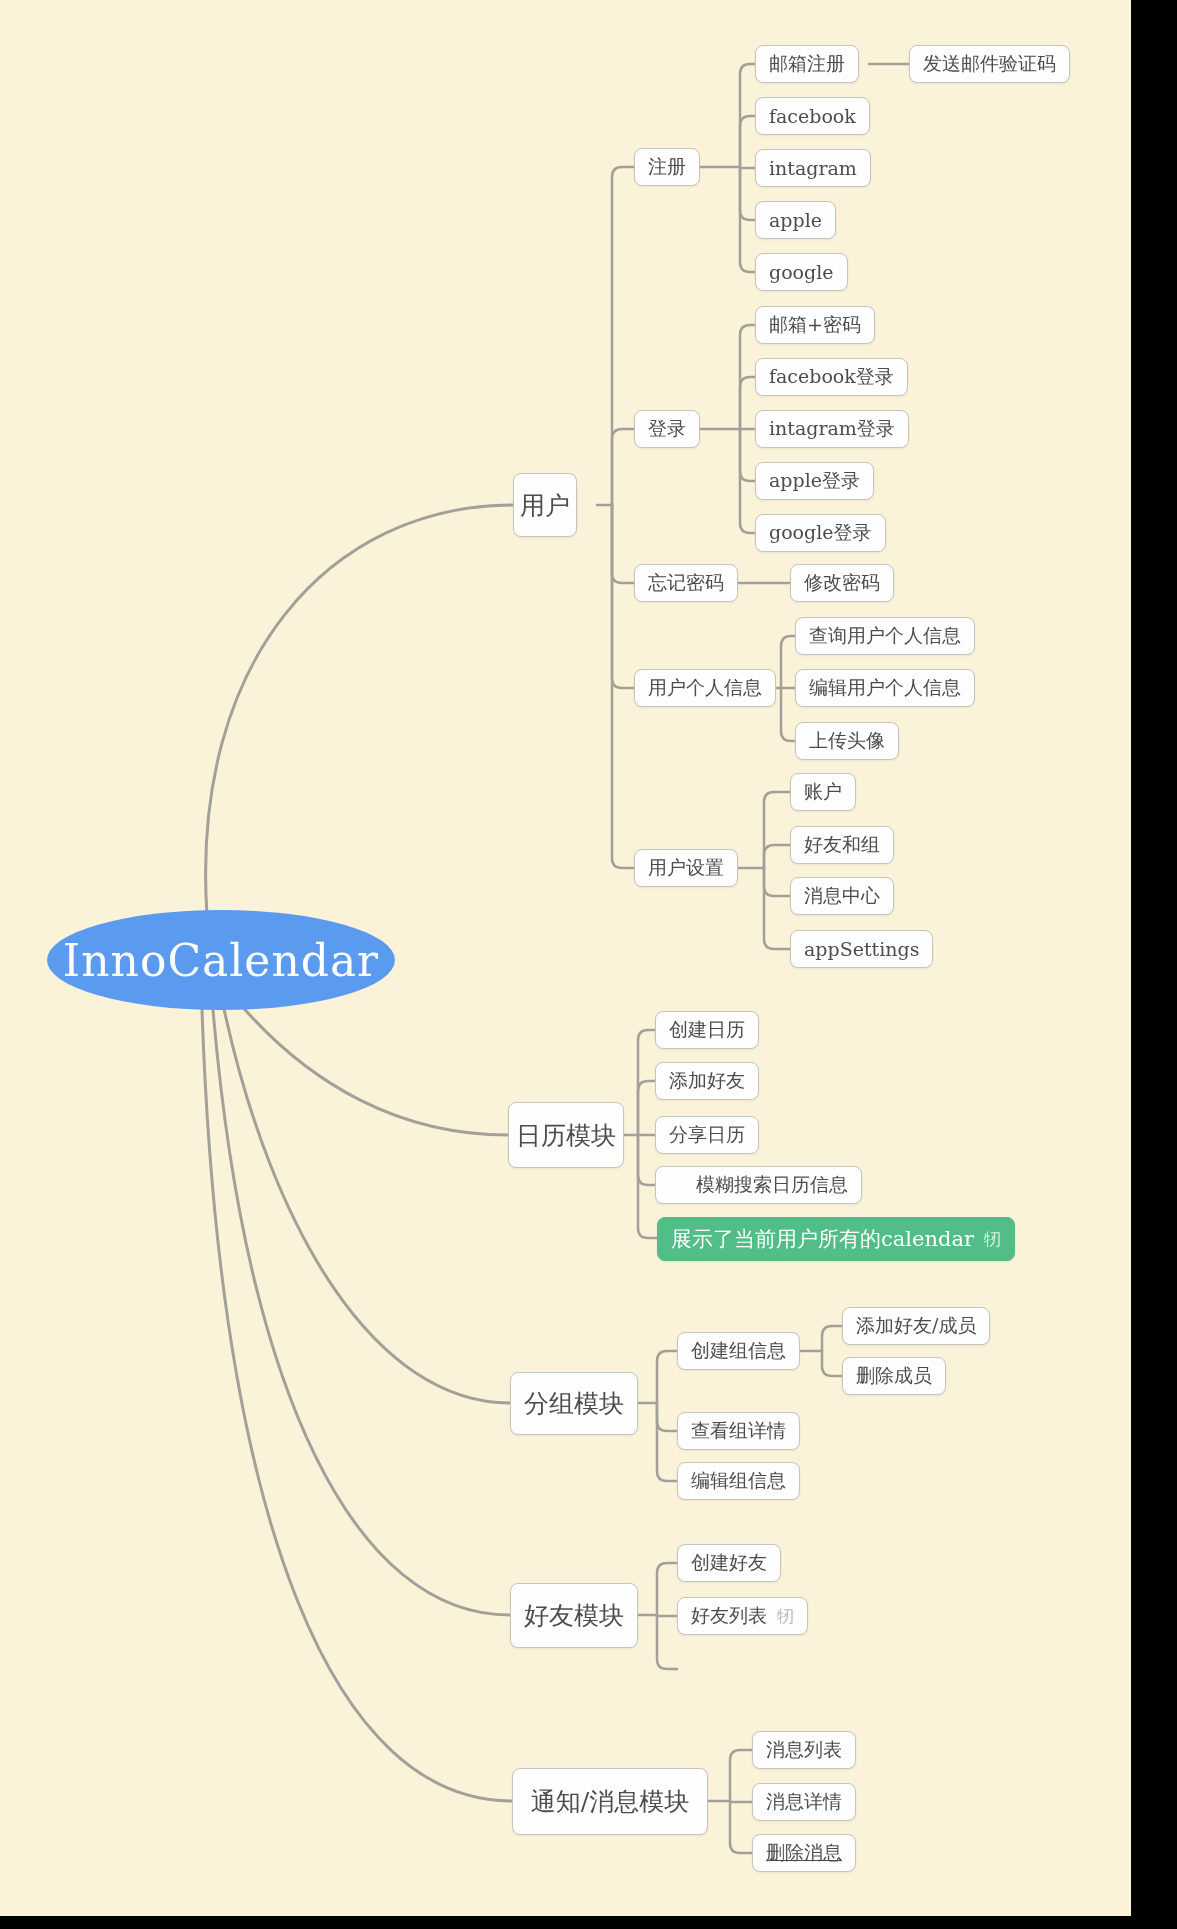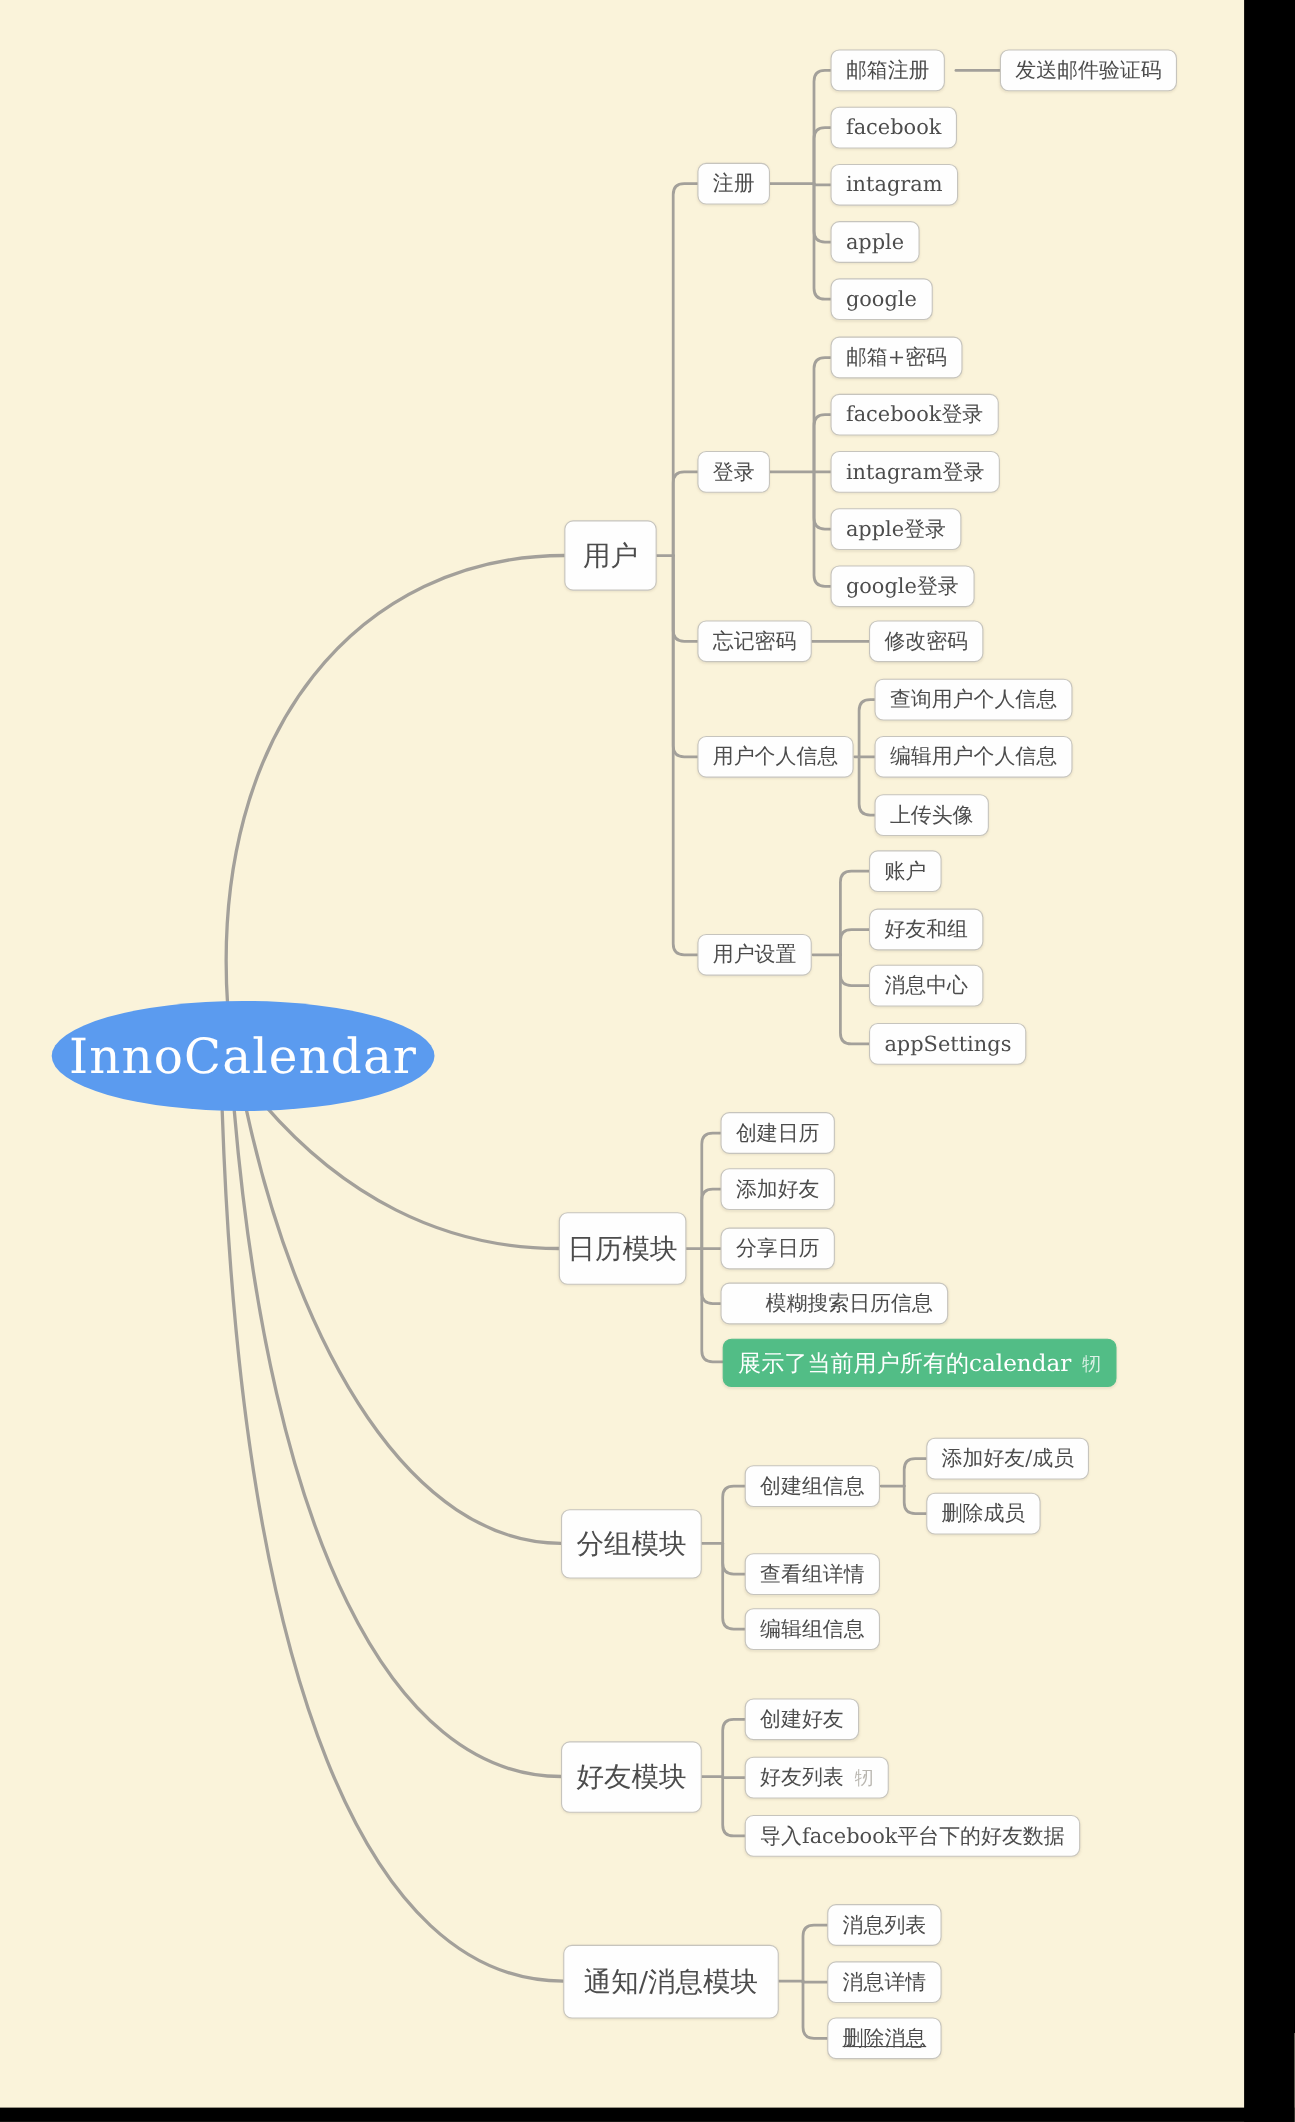--- a/index.html
+++ b/index.html
@@ -126,21 +126,21 @@
     <g fill="none" stroke="#a3a09a" stroke-width="2.5" stroke-linecap="round">
       <path d="M 708 1801 H 730"></path>
       <path d="M 730 1801 V 1760 Q 730 1750 740 1750 H 752"></path>
       <path d="M 730 1802 H 752"></path>
       <path d="M 730 1801 V 1843 Q 730 1853 740 1853 H 752"></path>
     </g>
   </svg>
 
   <div class="node n-root" style="left:47px;top:910px;width:348px;height:100px;">InnoCalendar</div>
 
-  <div class="node n1" style="left:513px;top:473px;width:84px;height:64px;">用户</div>
+  <div class="node n1" style="left:513px;top:473px;width:64px;height:64px;">用户</div>
   <div class="node n1" style="left:508px;top:1102px;width:116px;height:66px;">日历模块</div>
   <div class="node n1" style="left:510px;top:1372px;width:128px;height:63px;">分组模块</div>
   <div class="node n1" style="left:510px;top:1583px;width:128px;height:65px;">好友模块</div>
   <div class="node n1" style="left:512px;top:1768px;width:196px;height:67px;">通知/消息模块</div>
 
   <div class="node n2" style="left:634px;top:148px;">注册</div>
   <div class="node n2" style="left:755px;top:45px;">邮箱注册</div>
   <div class="node n2" style="left:909px;top:45px;">发送邮件验证码</div>
   <div class="node n2" style="left:755px;top:97px;">facebook</div>
   <div class="node n2" style="left:755px;top:149px;">intagram</div>
@@ -181,21 +181,20 @@
   <div class="node n2" style="left:842px;top:1307px;">添加好友/成员</div>
   <div class="node n2" style="left:842px;top:1357px;">删除成员</div>
   <div class="node n2" style="left:677px;top:1412px;">查看组详情</div>
   <div class="node n2" style="left:677px;top:1462px;">编辑组信息</div>
 
   <div class="node n2" style="left:677px;top:1544px;">创建好友</div>
   <div class="node n2" style="left:677px;top:1597px;">
     <span>好友列表</span>
     <span class="marker">牣</span>
   </div>
-  <div class="node n2" style="left:677px;top:1650px;">导入facebook平台下的好友数据</div>
 
   <div class="node n2" style="left:752px;top:1731px;">消息列表</div>
   <div class="node n2" style="left:752px;top:1783px;">消息详情</div>
   <div class="node n2" style="left:752px;top:1834px;text-decoration:underline;">删除消息</div>
 
   <div class="edge-bar right"></div>
   <div class="edge-bar bottom"></div>
 </div>
 
 </body></html>

